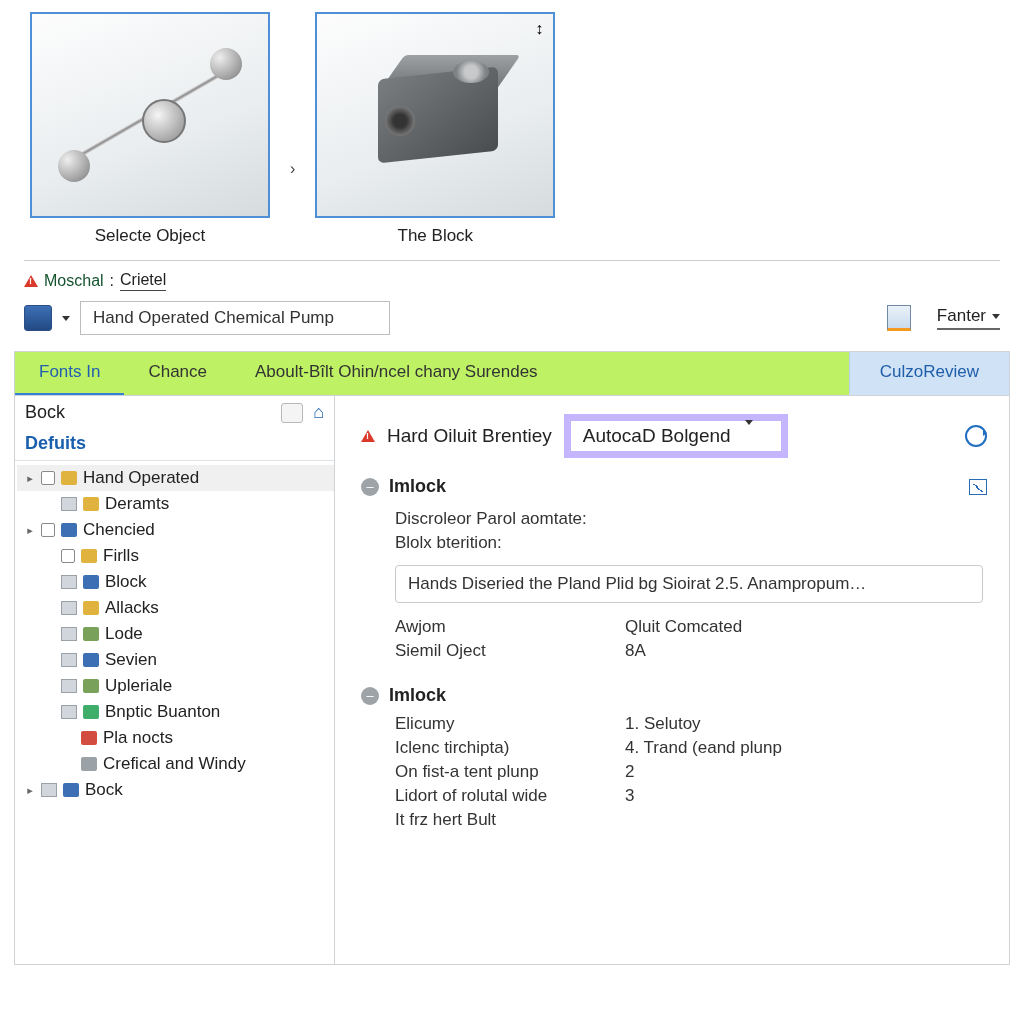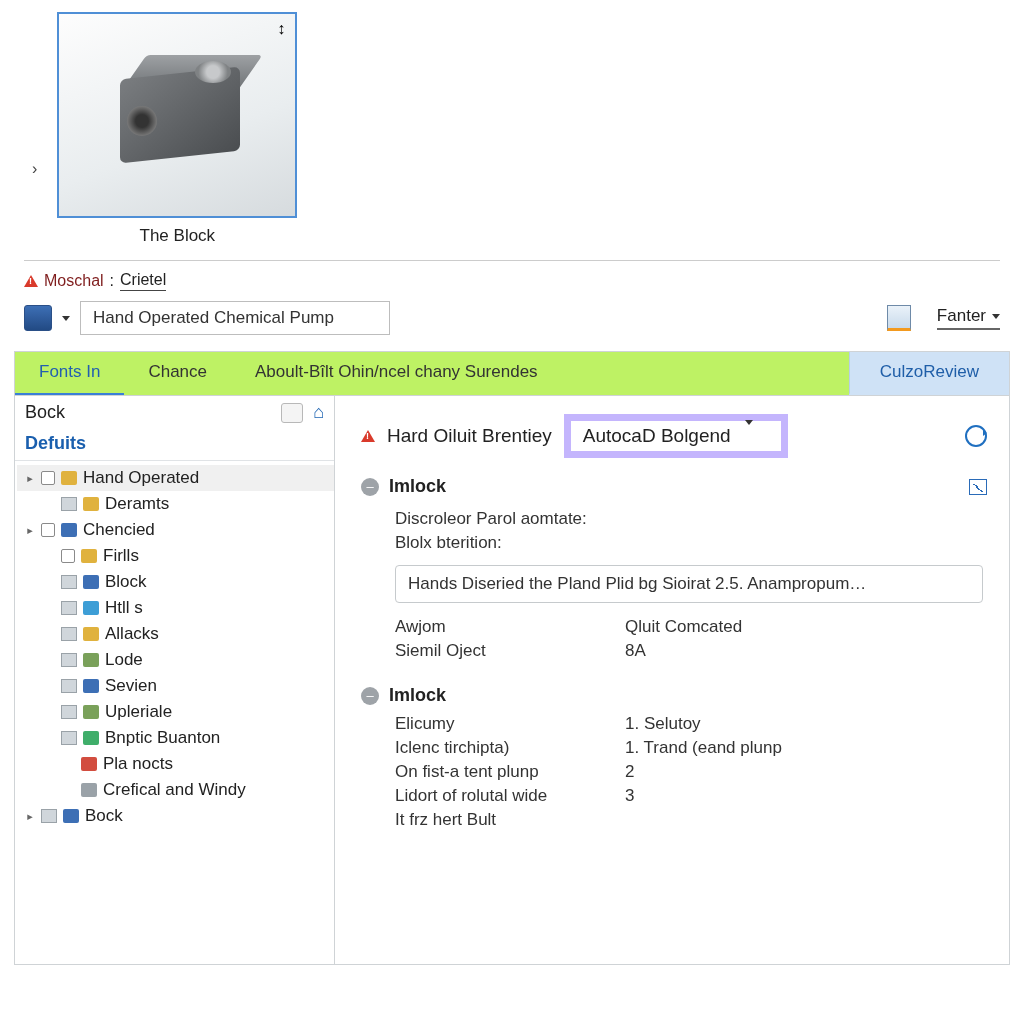--- a/index.html
+++ b/index.html
@@ -116,21 +116,21 @@
   border-right: 7px solid transparent;
   border-bottom: 12px solid #d93a2b;
   position: relative;
 }
 .warn-icon::after {
   content: "!";
   position: absolute;
   left: -2px; top: 1px;
   font-size: 9px; font-weight: bold; color: #fff;
 }
-.warn-label { color: #7f1d1d; }
+.warn-label { color: #14532d; }
 .warn-value { color: #222; border-bottom: 1px solid #444; padding-bottom: 1px; }
 
 
 .search-row {
   margin: 10px 24px 16px 24px;
   display: flex;
   align-items: center;
   gap: 10px;
 }
 .app-icon {
@@ -398,20 +398,31 @@
   row-gap: 4px;
   font-size: 17px;
   color: #333;
   margin-bottom: 14px;
 }
 </style>
 </head>
 <body>
 
 <div class="thumb-row">
+  <div class="thumb-card">
+    <div class="thumb-frame">
+      <div class="render-shaft">
+        <div class="rod"></div>
+          <div class="flange"></div>
+          <div class="cone1"></div>
+          <div class="cone2"></div>
+      </div>
+    </div>
+    <div class="thumb-caption">Selecte Object</div>
+  </div>
 
   <div class="thumb-separator">›</div>
 
   <div class="thumb-card">
     <div class="thumb-frame">
       <span class="resize-arrow">↕</span>
       <div class="render-block">
         <div class="top"></div>
           <div class="box"></div>
           <div class="hole"></div>
@@ -486,26 +497,20 @@
         </div>
         <div class="node depth1">
           <span class="exp"></span>
           <span class="pane-ico"></span>
           <span class="folder-ico" style="background: rgb(61, 111, 181);"></span>
           <span>Block</span>
         </div>
         <div class="node depth1">
           <span class="exp"></span>
           <span class="pane-ico"></span>
-          <span class="folder-ico" style="background: rgb(61, 158, 214);"></span>
-          <span>Htll s</span>
-        </div>
-        <div class="node depth1">
-          <span class="exp"></span>
-          <span class="pane-ico"></span>
           <span class="folder-ico" style="background: rgb(224, 178, 62);"></span>
           <span>Allacks</span>
         </div>
         <div class="node depth1">
           <span class="exp"></span>
           <span class="pane-ico"></span>
           <span class="folder-ico" style="background: rgb(122, 161, 90);"></span>
           <span>Lode</span>
         </div>
         <div class="node depth1">
@@ -576,21 +581,21 @@
 
     <div class="section-head">
       <span class="coll">–</span>
       <span class="sname">Imlock</span>
     </div>
     <div class="section-body">
       <div class="kv-grid" id="kv2">
           <div>Elicumy</div>
           <div>1. Selutoy</div>
           <div>Iclenc tirchipta)</div>
-          <div>1. Trand (eand plunp</div>
+          <div>4. Trand (eand plunp</div>
           <div>On fist-a tent plunp</div>
           <div>2</div>
           <div>Lidort of rolutal wide</div>
           <div>3</div>
           <div>It frz hert Bult</div>
           <div></div>
         </div>
     </div>
 
   </div>

